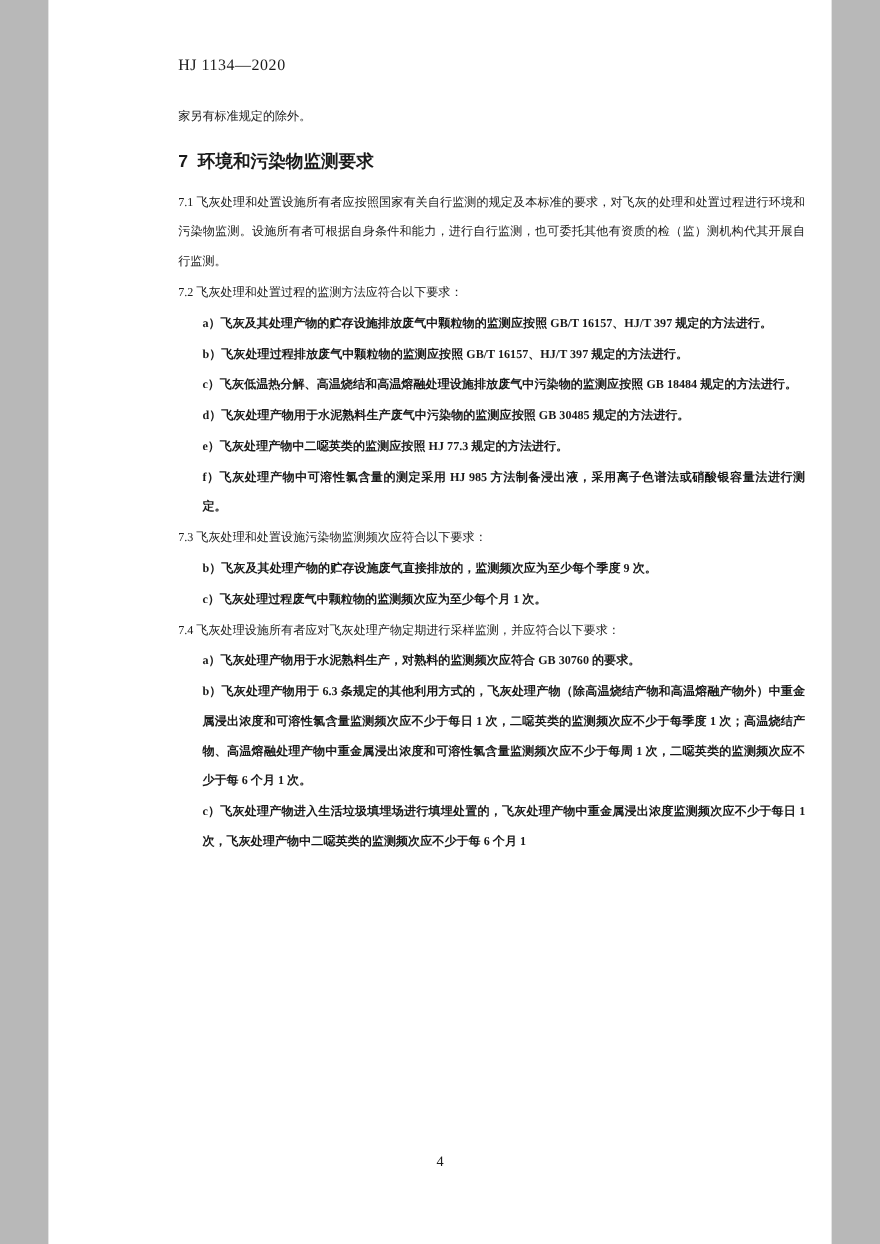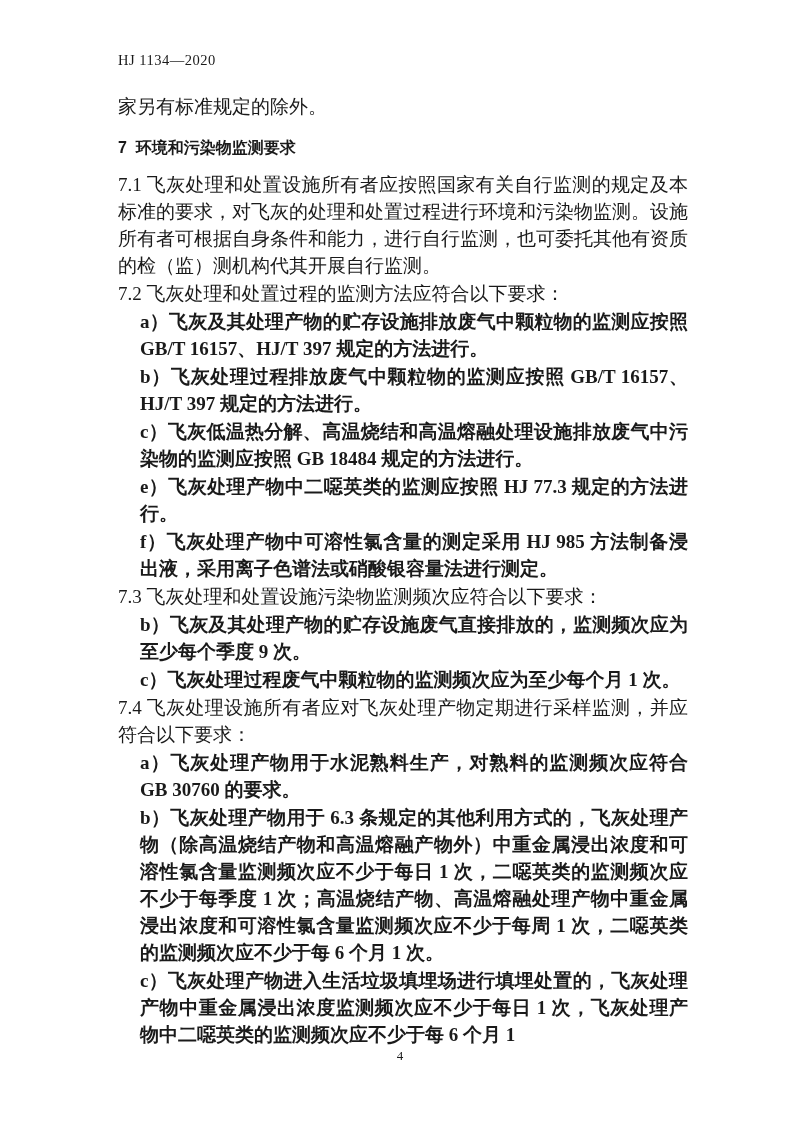--- a/index.html
+++ b/index.html
@@ -1,21 +1,21 @@
 <!DOCTYPE html>
 <html><head>
 <meta charset="utf-8">
 <style>
   html, body {
     margin: 0;
     padding: 0;
     background: #b8b8b8;
   }
   .page {
-    width: 800px;
+    width: 712px;
     height: 1131px;
     background: #ffffff;
     margin: 0 auto;
     position: relative;
     box-sizing: border-box;
     font-family: "Liberation Serif", "DejaVu Serif", serif;
     color: #1a1a1a;
     overflow: hidden;
   }
   .content {
@@ -24,21 +24,21 @@
     top: 52px;
     width: 570px;
   }
   .header-id {
     font-size: 14.5px;
     letter-spacing: 0.5px;
     margin-bottom: 24px;
     font-family: "Liberation Serif", "DejaVu Serif", serif;
   }
   .para {
-    font-size: 19px;
+    font-size: 11px;
     line-height: 27px;
     text-align: justify;
     margin: 0 0 1px 0;
     text-justify: inter-ideograph;
   }
   .section-title {
     font-size: 16px;
     font-weight: bold;
     line-height: 27px;
     margin: 14px 0 10px 0;
@@ -78,20 +78,21 @@
       <span>7</span>&nbsp;&nbsp;<span>环境和污染物监测要求</span>
     </div>
 
     <p class="para hang-indent" style="padding-left:0;text-indent:0;">7.1  飞灰处理和处置设施所有者应按照国家有关自行监测的规定及本标准的要求，对飞灰的处理和处置过程进行环境和污染物监测。设施所有者可根据自身条件和能力，进行自行监测，也可委托其他有资质的检（监）测机构代其开展自行监测。</p>
 
     <p class="para">7.2  飞灰处理和处置过程的监测方法应符合以下要求：</p>
 
     <p class="para hang-indent-sub">a）飞灰及其处理产物的贮存设施排放废气中颗粒物的监测应按照 GB/T 16157、HJ/T 397 规定的方法进行。</p>
     <p class="para hang-indent-sub">b）飞灰处理过程排放废气中颗粒物的监测应按照 GB/T 16157、HJ/T 397 规定的方法进行。</p>
     <p class="para hang-indent-sub">c）飞灰低温热分解、高温烧结和高温熔融处理设施排放废气中污染物的监测应按照 GB 18484 规定的方法进行。</p>
+    <p class="para hang-indent-sub">d）飞灰处理产物用于水泥熟料生产废气中污染物的监测应按照 GB 30485 规定的方法进行。</p>
     <p class="para hang-indent-sub">e）飞灰处理产物中二噁英类的监测应按照 HJ 77.3 规定的方法进行。</p>
     <p class="para hang-indent-sub">f）飞灰处理产物中可溶性氯含量的测定采用 HJ 985 方法制备浸出液，采用离子色谱法或硝酸银容量法进行测定。</p>
 
     <p class="para">7.3  飞灰处理和处置设施污染物监测频次应符合以下要求：</p>
 
     <p class="para hang-indent-sub">b）飞灰及其处理产物的贮存设施废气直接排放的，监测频次应为至少每个季度 9 次。</p>
     <p class="para hang-indent-sub">c）飞灰处理过程废气中颗粒物的监测频次应为至少每个月 1 次。</p>
 
     <p class="para">7.4  飞灰处理设施所有者应对飞灰处理产物定期进行采样监测，并应符合以下要求：</p>
 

